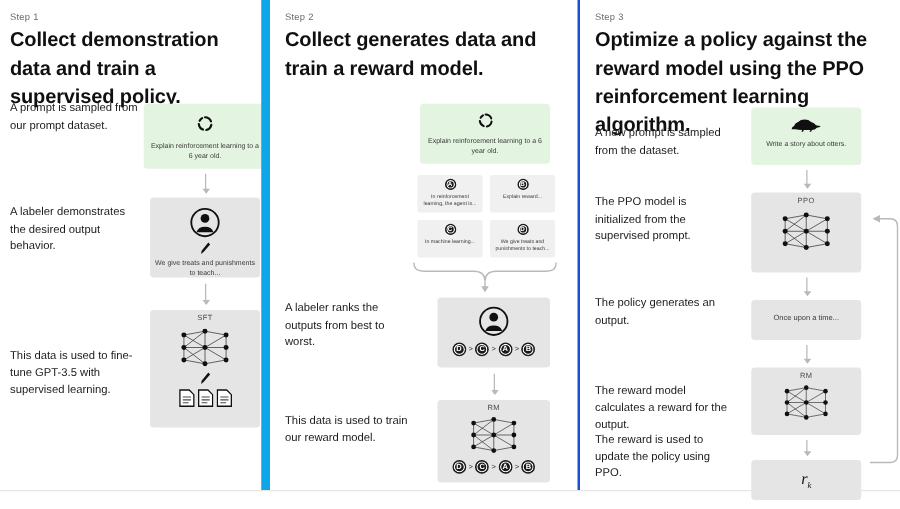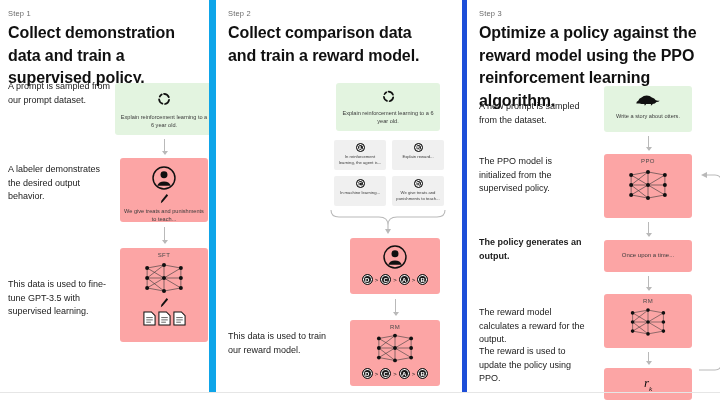--- a/index.html
+++ b/index.html
@@ -16,21 +16,21 @@
     background: #ffffff;
   }
   .col {
     position: absolute;
     top: 0;
     height: 392px;
     padding: 9px 0 0 0;
   }
   .col-1 { left: 0;   width: 226px; }
   .col-2 { left: 209px; width: 236px; border-left: 7px solid #0ea5e9; }
-  .col-3 { left: 462px; width: 258px; border-left: 5px solid #1d4ed8; }
+  .col-3 { left: 462px; width: 258px; border-left: 2px solid #1d4ed8; }
   .bottom-rule {
     position: absolute; left: 0; top: 392px;
     width: 720px; height: 1px; background: #e6e6e6;
   }
   .step-label {
     font-size: 7.5px; color: #6b6b6b; letter-spacing: .2px;
     margin-left: 8px; margin-bottom: 4px;
   }
   .col-3 .step-label, .col-2 .step-label { margin-left: 12px; }
   .step-title {
@@ -45,21 +45,21 @@
     position: absolute;
     font-size: 9px; line-height: 1.5; color: #1b1b1b;
     width: 105px;
   }
   .col-1 .caption { left: 8px; }
   .col-2 .caption { left: 12px; }
   .col-3 .caption { left: 12px; width: 112px; }
 
   .card {
     position: absolute;
-    background: #fca5a5;
+    background: #e5e5e5;
     border-radius: 3px;
   }
   .card.green { background: #e3f4e0; }
 
   .card-title {
     font-size: 6px; color: #4a4a4a; text-align: center;
     letter-spacing: .4px; margin-top: 4px;
   }
   .card-text {
     font-size: 5.6px; color: #3b3b3b; text-align: center;
@@ -199,22 +199,23 @@
         <svg width="13" height="15" viewBox="0 0 14 16">
             <path d="M1 1 h8 l4 4 v10 h-12 z" fill="#fff" stroke="#101010" stroke-width="1.1"></path>
             <path d="M3.5 7h7M3.5 9.5h7M3.5 12h5" stroke="#4a4a4a" stroke-width=".9"></path>
           </svg>
       </div>
     </div>
   </div>
 
   <div class="col col-2">
     <div class="step-label">Step 2</div>
-    <div class="step-title">Collect comparison data and train a reward model.</div>
-
+    <div class="step-title">Collect generates data and train a reward model.</div>
+
+    <div class="caption" style="top:240px;">A labeler ranks the outputs from best to worst.</div>
     <div class="caption" style="top:330px;">This data is used to train our reward model.</div>
 
     <div class="card green" style="left:120px; top:83px; width:104px; height:48px;">
       <div class="icon-center" style="margin-top:6px;">
         <svg width="15" height="15" viewBox="0 0 24 24">
           <g fill="none" stroke="#101010" stroke-width="2.6" stroke-linecap="round">
             <path d="M12 4.2 A7.8 7.8 0 0 1 19.2 9.2"></path>
             <path d="M19.6 13.2 A7.8 7.8 0 0 1 13.6 19.5"></path>
             <path d="M9.6 19 A7.8 7.8 0 0 1 4.6 12.4"></path>
             <path d="M5.6 8.4 A7.8 7.8 0 0 1 8.6 5.2"></path>
@@ -300,22 +301,22 @@
         <div class="rank-badge">B</div>
       </div>
     </div>
   </div>
 
   <div class="col col-3">
     <div class="step-label">Step 3</div>
     <div class="step-title">Optimize a policy against the reward model using the PPO reinforcement learning algorithm.</div>
 
     <div class="caption" style="top:100px;">A new prompt is sampled from the dataset.</div>
-    <div class="caption" style="top:155px;">The PPO model is initialized from the supervised policy.</div>
-    <div class="caption" style="top:236px;font-weight:bold;">The policy generates an output.</div>
+    <div class="caption" style="top:155px;">The PPO model is initialized from the supervised prompt.</div>
+    <div class="caption" style="top:236px;">The policy generates an output.</div>
     <div class="caption" style="top:286px;margin-top:20px;">The reward model calculates a reward for the output.</div>
     <div class="caption" style="top:345px;">The reward is used to update the policy using PPO.</div>
 
     <div class="card green" style="left:137px; top:86px; width:88px; height:46px;">
       <div class="icon-center" style="margin-top:7px;">
         <svg width="26" height="13" viewBox="0 0 40 20">
           <path d="M2 16 q0-3 3-4 q1-4 5-5 q3-3 8-3 q5 0 8 3 q4 1 6 4 q3 1 6 1 q-2 2-5 2 q-2 3-6 3 l-1 2 h-2 l1-2 h-8 l-1 2 h-2 l1-2 q-6 0-8-1 z" fill="#101010"></path>
         </svg>
       </div>
       <div class="card-text" style="margin-top:6px;">Write a story about otters.</div>

